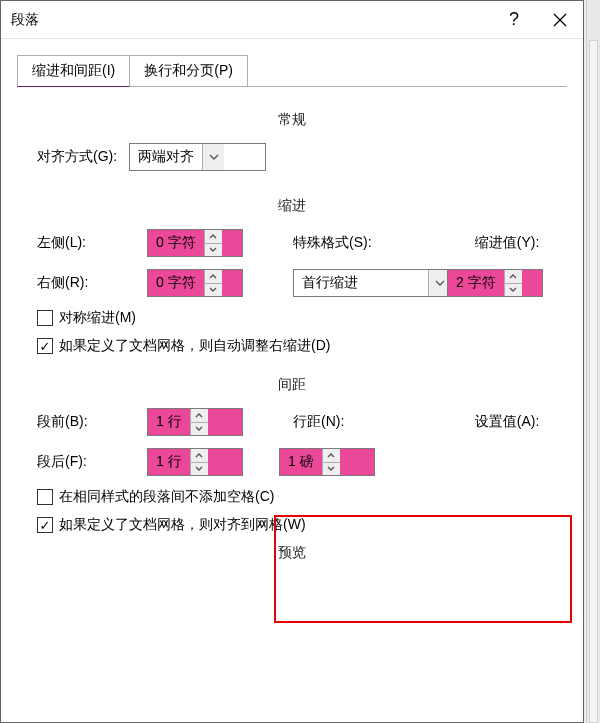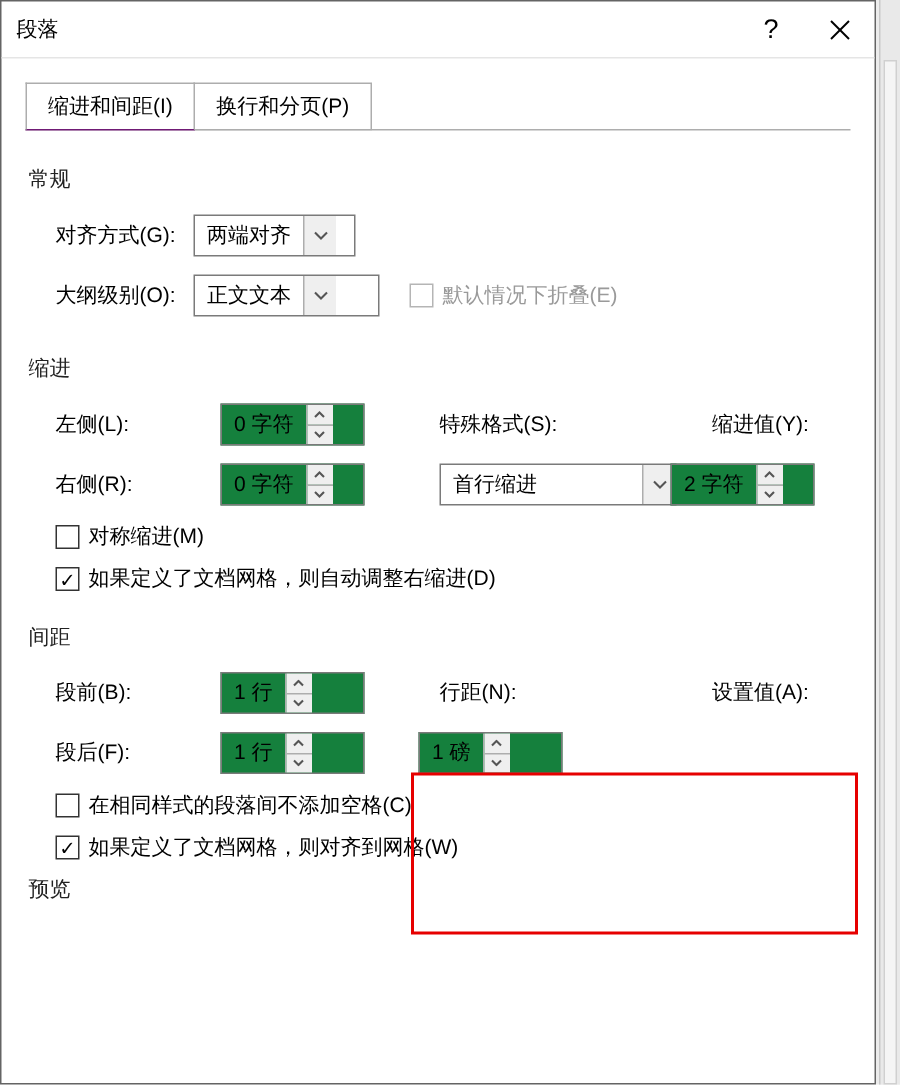--- a/index.html
+++ b/index.html
@@ -54,20 +54,21 @@
   }
   .tab-strip-line {
     border-bottom: 1px solid #adadad;
     margin: -1px 16px 0 16px;
   }
   .body { padding: 14px 18px 0 18px; }
   .section-title {
     font-size: 14px;
     color: #222;
     margin: 10px 0 14px 0;
+    text-align: center;
   }
   .row {
     display: flex;
     align-items: center;
     margin-bottom: 12px;
   }
   .label {
     width: 110px;
     padding-left: 18px;
     font-size: 14px;
@@ -90,21 +91,21 @@
     background: #efefef;
     display: flex; align-items: center; justify-content: center;
   }
   .sel-btn svg { width: 10px; height: 6px; }
   .sel-btn polyline { fill: none; stroke: #555; stroke-width: 1.4; }
   .spin {
     display: flex;
     align-items: stretch;
     border: 1px solid #7a7a7a;
     height: 28px;
-    background: #15803d;
+    background: #ec4899;
   }
   .spin-text {
     padding: 0 8px;
     display: flex; align-items: center;
   }
   .spin-btns {
     width: 18px;
     border-left: 1px solid #adadad;
     display: flex; flex-direction: column;
   }
@@ -199,44 +200,30 @@
     </div>
   </div>
   <div class="tab-strip-line"></div>
 
   <div class="body">
 
     <div class="section-title">常规</div>
 
     <div class="row">
       <div class="label">对齐方式(G):</div>
-      <div class="sel" style="width:108px">
+      <div class="sel" style="width:137px">
         <div class="sel-text">两端对齐</div>
         <div class="sel-btn">
           <svg viewBox="0 0 10 6">
               <polyline points="1,1 5,5 9,1"></polyline>
             </svg>
         </div>
       </div>
     </div>
 
-    <div class="row">
-      <div class="label">大纲级别(O):</div>
-      <div class="sel" style="width:124px">
-        <div class="sel-text">正文文本</div>
-        <div class="sel-btn">
-          <svg viewBox="0 0 10 6">
-              <polyline points="1,1 5,5 9,1"></polyline>
-            </svg>
-        </div>
-      </div>
-      <div style="width:20px"></div>
-      <span class="chk disabled"></span>
-      <span class="chk-label disabled">默认情况下折叠(E)</span>
-    </div>
 
     <div class="section-title" style="margin-top:26px">缩进</div>
 
     <div class="cols3">
       <div class="col-lbl">左侧(L):</div>
       <div>
         <div class="spin" style="width:96px">
           <div class="spin-text">0 字符</div>
           <div class="spin-btns">
             <div>

